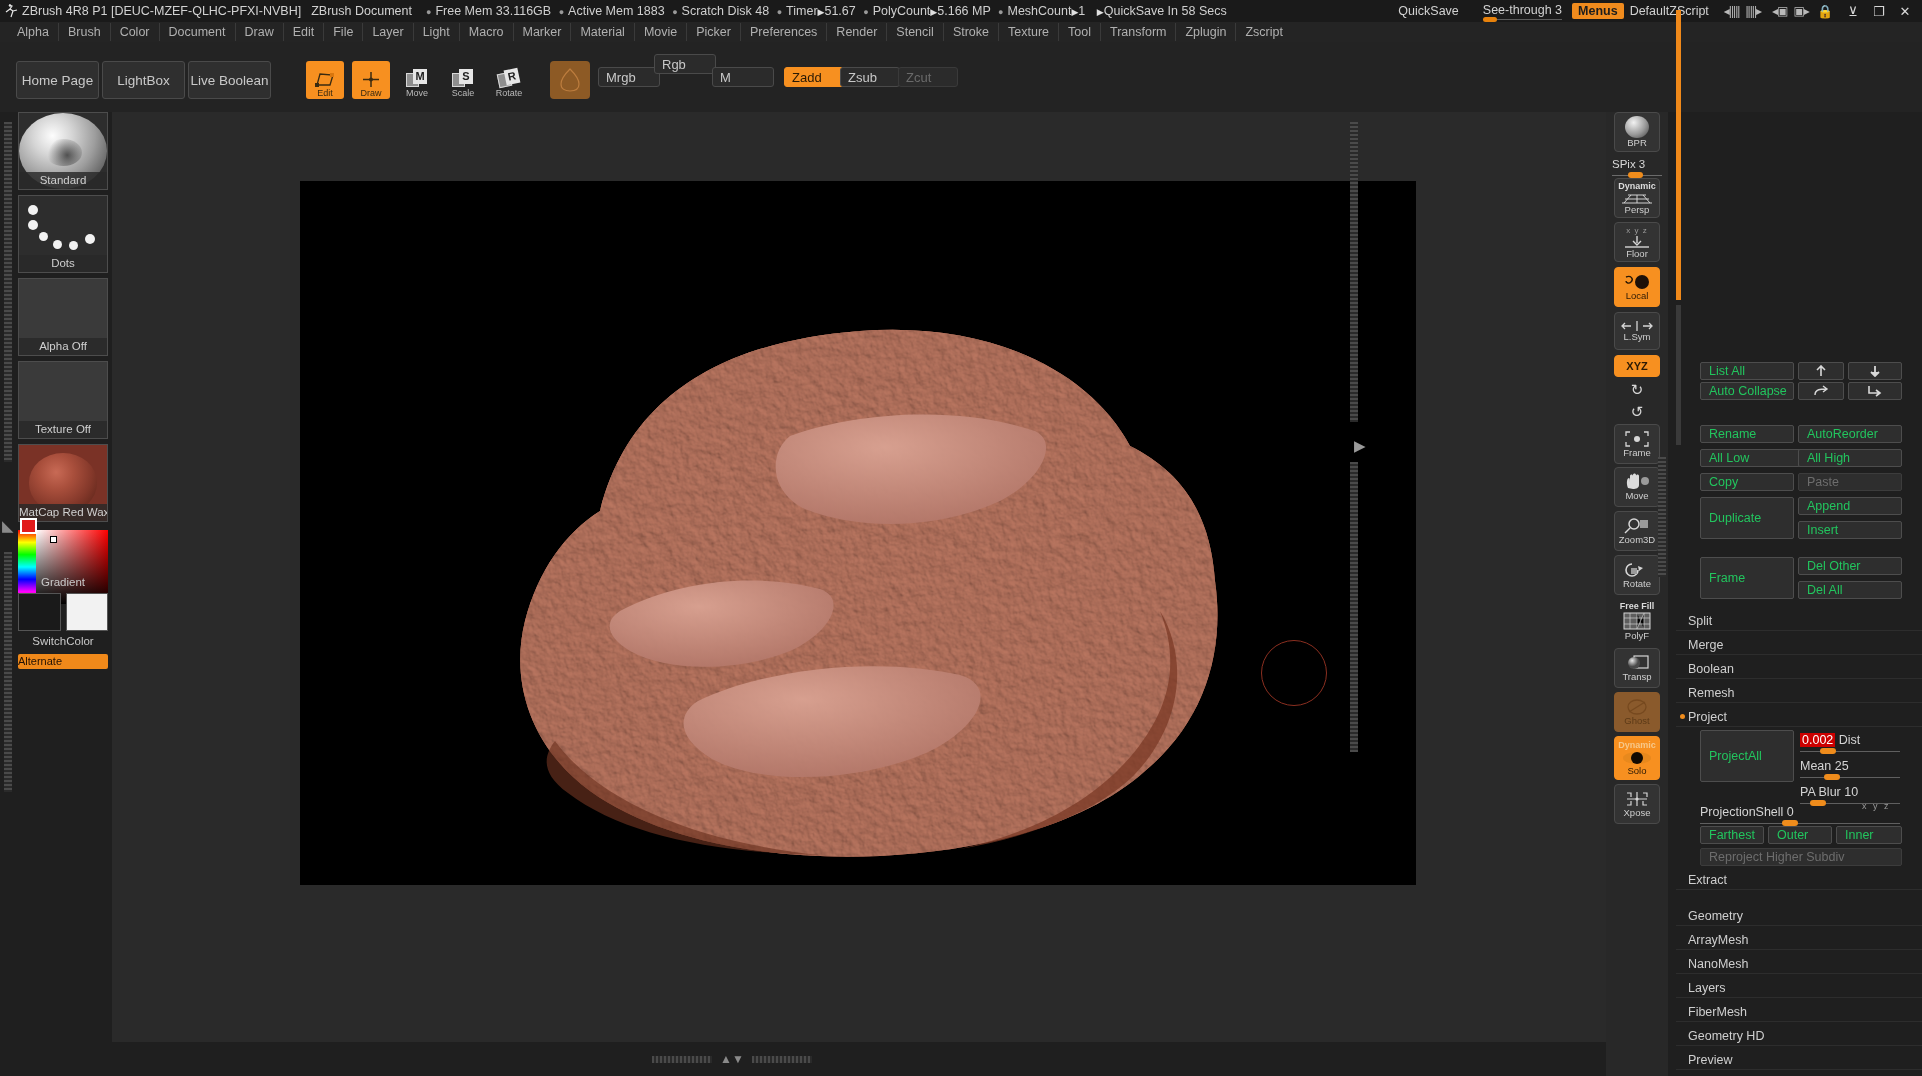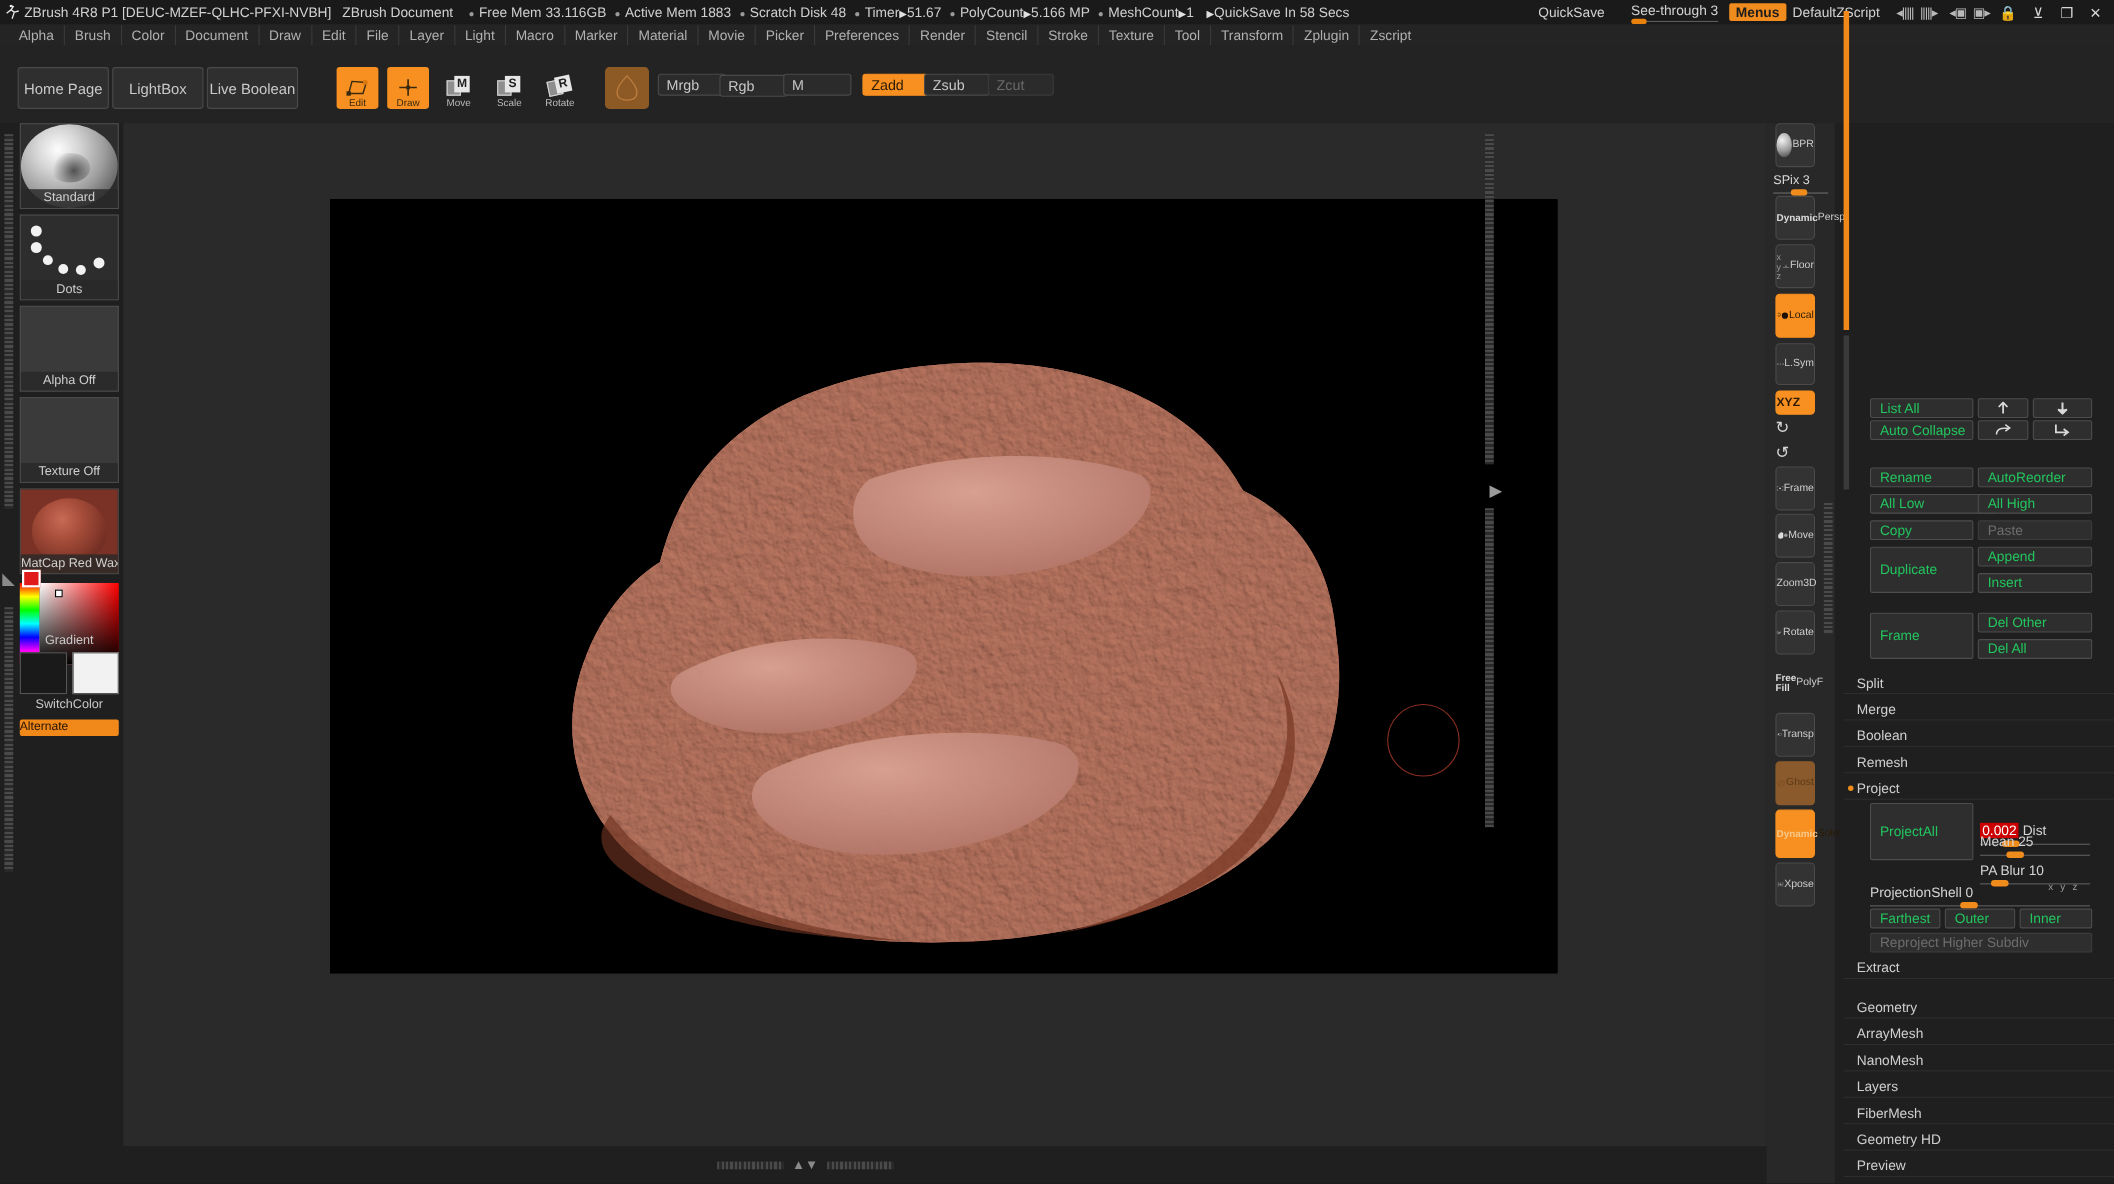--- a/index.html
+++ b/index.html
@@ -92,22 +92,22 @@
   
   .canvaswrap{ position:absolute; left:112px; top:112px; width:1494px; height:930px; background:#2a2a2a;}
   .doc{ position:absolute; left:188px; top:69px; width:1116px; height:704px; background:#000;
         overflow:hidden; }
   .canvas-grip-bottom{ position:absolute; left:112px; top:1054px; width:1494px; height:12px;}
   .hgrip{ position:absolute; width:60px;height:7px; background:repeating-linear-gradient(to right,#4a4a4a 0 2px,#2a2a2a 2px 4px);}
   .rcursor{ position:absolute; border:1px solid #8b2f20; border-radius:50%;}
 
   
   .rstrip{ position:absolute; left:1606px; top:112px; width:62px; height:964px; background:#282828;}
-  .rbtn{ position:absolute; left:8px; width:36px; background:#333; border:1px solid #4a4a4a; border-radius:4px;
-     display:flex; align-items:center; }
+  .rbtn{ position:absolute; left:8px; width:46px; background:#333; border:1px solid #4a4a4a; border-radius:4px;
+     display:flex; flex-direction:column; align-items:center; justify-content:center; }
   .rbtn .rl{ font-size:9.5px; color:#cfcfcf; line-height:10px;}
   .rbtn.on{ background:#f79020; border-color:#f79020;}
   .rbtn.on .rl{ color:#2c1a05; }
   .rbtn.ghost{ background:#8a5a2c; border-color:#8a5a2c;}
   .rbtn.ghost .rl{ color:#5c3a17;}
   .rbtn.bare{ background:transparent; border:none;}
   .rslider{ position:absolute; left:6px; width:50px;}
   .rslider .rs-lbl{ font-size:11.5px; color:#d8d8d8; text-align:center;}
   .rslider .rs-track{ height:1px; background:#6b6b6b; margin-top:3px; position:relative;}
   .rslider .rs-knob{ position:absolute; top:-3px; width:15px;height:6px;background:#ef8c1c;border-radius:3px;}
@@ -251,21 +251,21 @@
       <span class="ic-lbl">Rotate</span>
     </div>
 
     <div style="position:absolute;left:550px;top:19px;width:40px;height:38px;background:#8d5a25;border-radius:4px;display:flex;align-items:center;justify-content:center;">
       <svg width="24" height="26" viewBox="0 0 24 26">
           <path d="M12 2 C18 8 21 13 21 17 C21 22 17 24 12 24 C7 24 3 22 3 17 C3 13 6 8 12 2Z" fill="none" stroke="#bd7d3e" stroke-width="1.2"></path>
         </svg>
     </div>
 
     <div class="mode-btn" style="left:598px;top:25px;width:62px;">Mrgb</div>
-    <div class="mode-btn" style="left:654px;top:26px;width:62px;">Rgb</div>
+    <div class="mode-btn" style="left:654px;top:12px;width:62px;">Rgb</div>
     <div class="mode-btn" style="left:712px;top:25px;width:62px;">M</div>
     <div class="mode-btn on" style="left:784px;top:25px;width:60px;">Zadd</div>
     <div class="mode-btn" style="left:840px;top:25px;width:60px;">Zsub</div>
     <div class="mode-btn off" style="left:898px;top:25px;width:60px;">Zcut</div>
 
     <div class="slider dim" style="left:592px;top:96px;width:186px;">
       <span class="s-lbl">Rgb Intensity</span>
       <div class="s-track">
           <div class="s-knob" style="left:172px;"></div>
         </div>
@@ -585,21 +585,21 @@
   <div class="prow" style="top:611px;">Split</div>
   <div class="prow" style="top:635px;">Merge</div>
   <div class="prow" style="top:659px;">Boolean</div>
   <div class="prow" style="top:683px;">Remesh</div>
   <div class="prow" style="top:707px;">
     <span class="bullet"></span>
     <span>Project</span>
   </div>
 
   <div class="pbtn" style="left:1700px;top:730px;width:94px;height:52px;">ProjectAll</div>
-  <div class="pslider" style="left:1800px;top:746px;width:100px;">
+  <div class="pslider" style="left:1800px;top:730px;width:100px;">
     <span class="ps-lbl"><span class="ps-val-hl">0.002</span> <span>Dist</span></span>
     <div class="ps-track">
         <div class="ps-knob" style="left:20px;"></div>
       </div>
   </div>
   <div class="pslider" style="left:1800px;top:756px;width:100px;">
     <span class="ps-lbl">Mean 25</span>
     <div class="ps-track">
         <div class="ps-knob" style="left:24px;"></div>
       </div>

